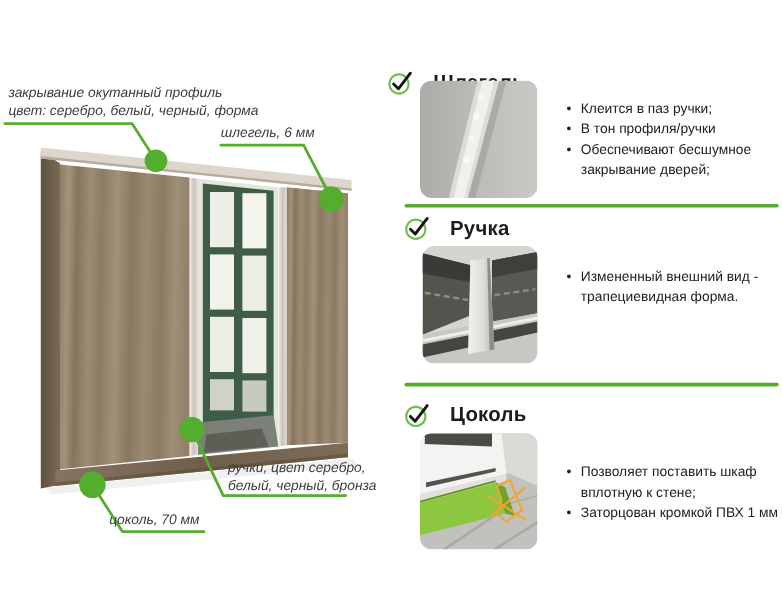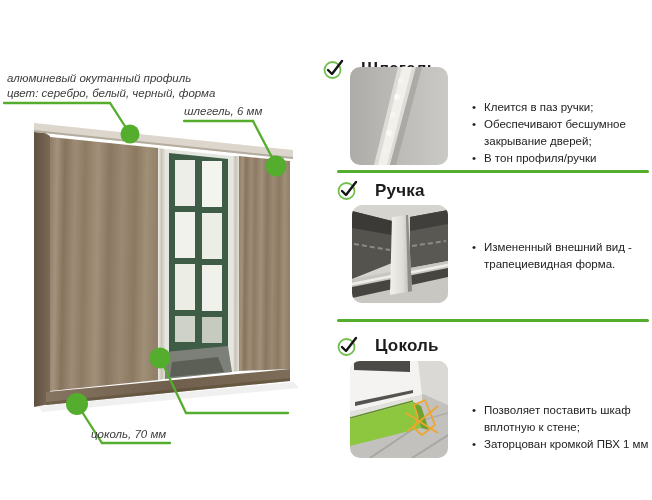--- a/index.html
+++ b/index.html
@@ -11,21 +11,21 @@
   .anno{
     position:absolute;font-style:italic;font-size:11.5px;line-height:15px;
     color:#3c3c3c;white-space:nowrap;
   }
   
   .section-header{position:absolute;display:flex;align-items:center;gap:15px;}
   .section-title{font-size:17px;font-weight:bold;color:#1c1c1c;margin:0;letter-spacing:.2px;}
   .check-icon{width:23px;height:22px;flex:0 0 auto;}
   .thumb{position:absolute;border-radius:10px;overflow:hidden;}
   .thumb svg{display:block;}
-  .bullets{position:absolute;font-size:11.5px;color:#222;line-height:17px;margin-top:16px;}
+  .bullets{position:absolute;font-size:11.5px;color:#222;line-height:17px;}
   .bullets ul{list-style:none;margin:0;padding:0;}
   .bullets li{padding-left:13px;position:relative;}
   .bullets li::before{content:"•";position:absolute;left:1px;top:0;}
   .divider{position:absolute;left:337px;width:312px;height:3px;border-radius:2px;}
 </style>
 </head>
 <body>
 
 <div class="canvas">
 
@@ -103,25 +103,29 @@
     </g>
     <g fill="#54ad2c">
       <circle cx="130" cy="134" r="9.5"></circle>
       <circle cx="276" cy="166" r="10.5"></circle>
       <circle cx="160" cy="358" r="10.5"></circle>
       <circle cx="77" cy="404" r="11"></circle>
     </g>
   </svg>
 
   <div class="anno" style="left:7px;top:71px;">
-    <span>алюминевый окутанный профиль</span><br>
+    <span>закрывание окутанный профиль</span><br>
     <span>цвет: серебро, белый, черный, форма</span>
   </div>
   <div class="anno" style="left:184px;top:104px;">
     <span>шлегель, 6 мм</span>
+  </div>
+  <div class="anno" style="left:190px;top:383px;">
+    <span>ручки, цвет серебро,</span><br>
+    <span>белый, черный, бронза</span>
   </div>
   <div class="anno" style="left:91px;top:427px;">
     <span>цоколь, 70 мм</span>
   </div>
 
   <div class="section-header" style="left:323px;top:34px;margin-top:24px;">
     <svg class="check-icon" viewBox="0 0 23 22">
       <circle cx="9.5" cy="12" r="8" fill="#ffffff" stroke="#72bf4e" stroke-width="1.8"></circle>
       <path d="M5,12 L9,16 L19,3" stroke="#141414" stroke-width="2.4" fill="none" stroke-linecap="round" stroke-linejoin="round"></path>
     </svg>
@@ -145,22 +149,22 @@
       <circle cx="43" cy="48" r="3" fill="#f6f5f0" opacity="0.9"></circle>
       <circle cx="39" cy="66" r="3" fill="#fbfaf6" opacity="0.9"></circle>
       <circle cx="35" cy="84" r="3" fill="#f3f2ec" opacity="0.9"></circle>
       <circle cx="51" cy="14" r="3" fill="#f6f5f0" opacity="0.9"></circle>
     </svg>
   </div>
 
   <div class="bullets" style="left:471px;top:83px;width:182px;">
     <ul>
       <li>Клеится в паз ручки;</li>
+      <li>В тон профиля/ручки</li>
       <li>Обеспечивают бесшумное закрывание дверей;</li>
-      <li>В тон профиля/ручки</li>
     </ul>
   </div>
 
   <div class="divider" style="top:170px;background:#54ad2c;"></div>
 
   <div class="section-header" style="left:337px;top:179px;align-items:flex-end;">
     <svg class="check-icon" viewBox="0 0 23 22">
       <circle cx="9.5" cy="12" r="8" fill="#ffffff" stroke="#72bf4e" stroke-width="1.8"></circle>
       <path d="M5,12 L9,16 L19,3" stroke="#141414" stroke-width="2.4" fill="none" stroke-linecap="round" stroke-linejoin="round"></path>
     </svg>

